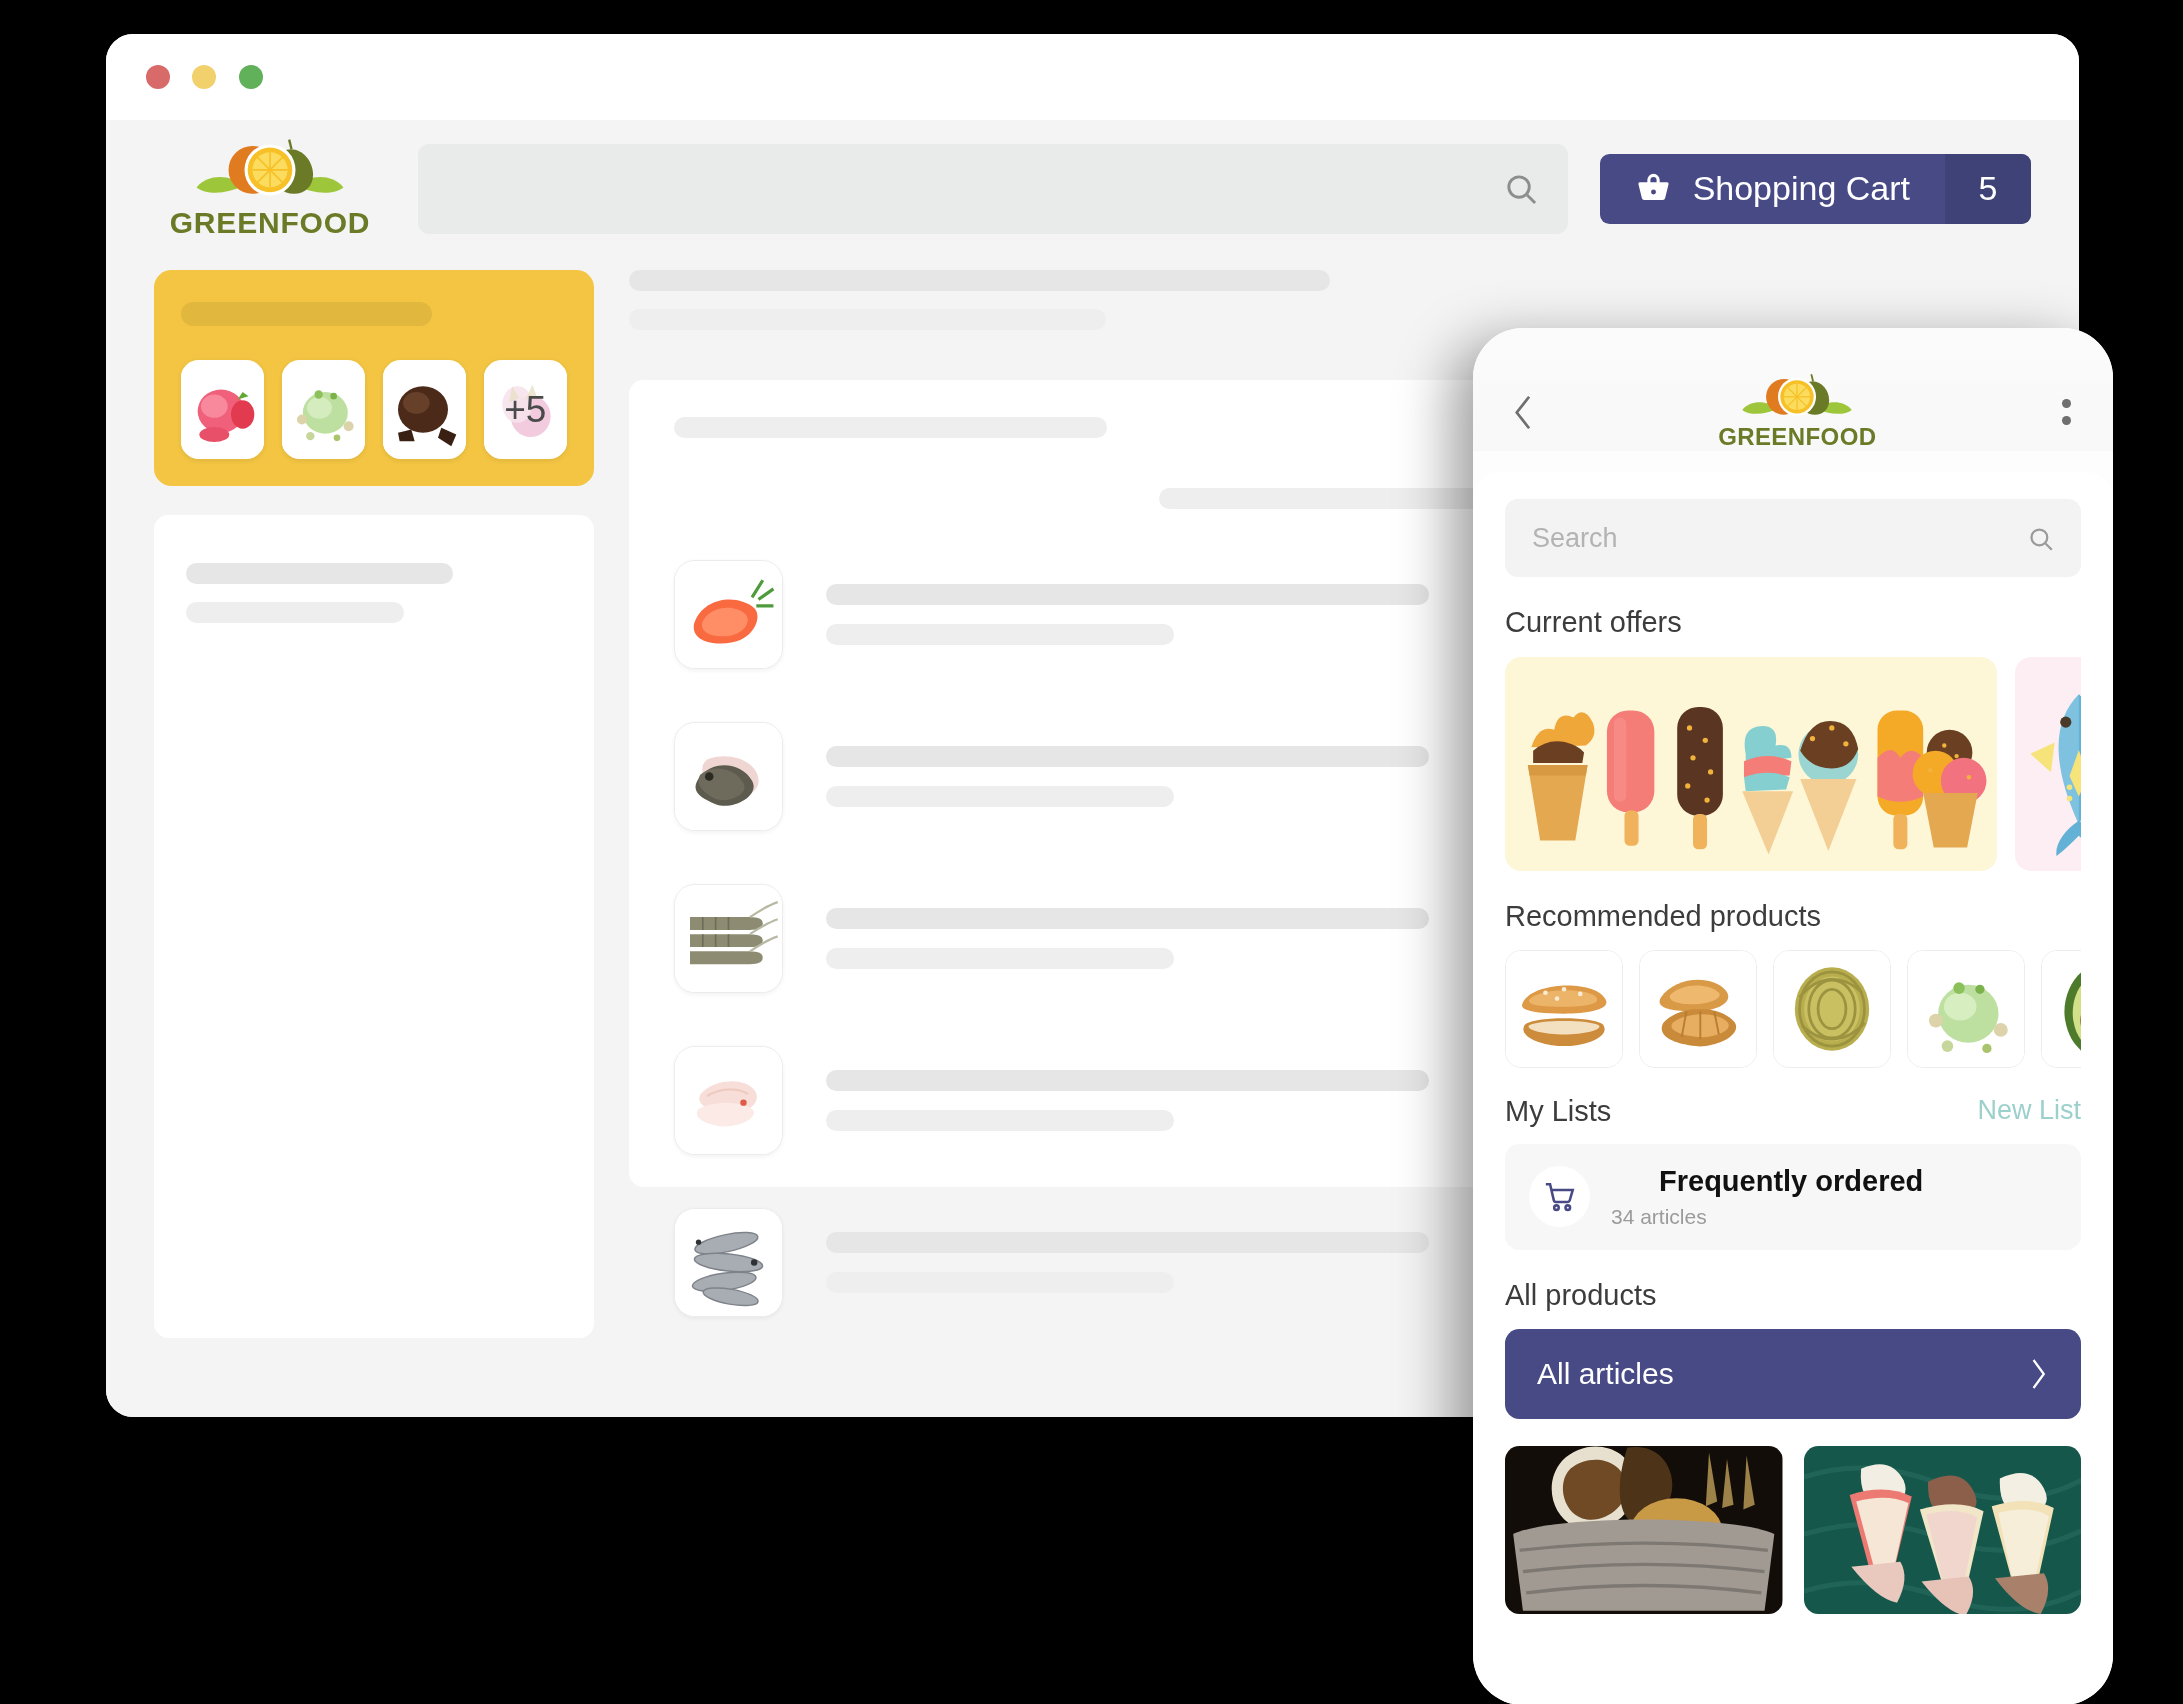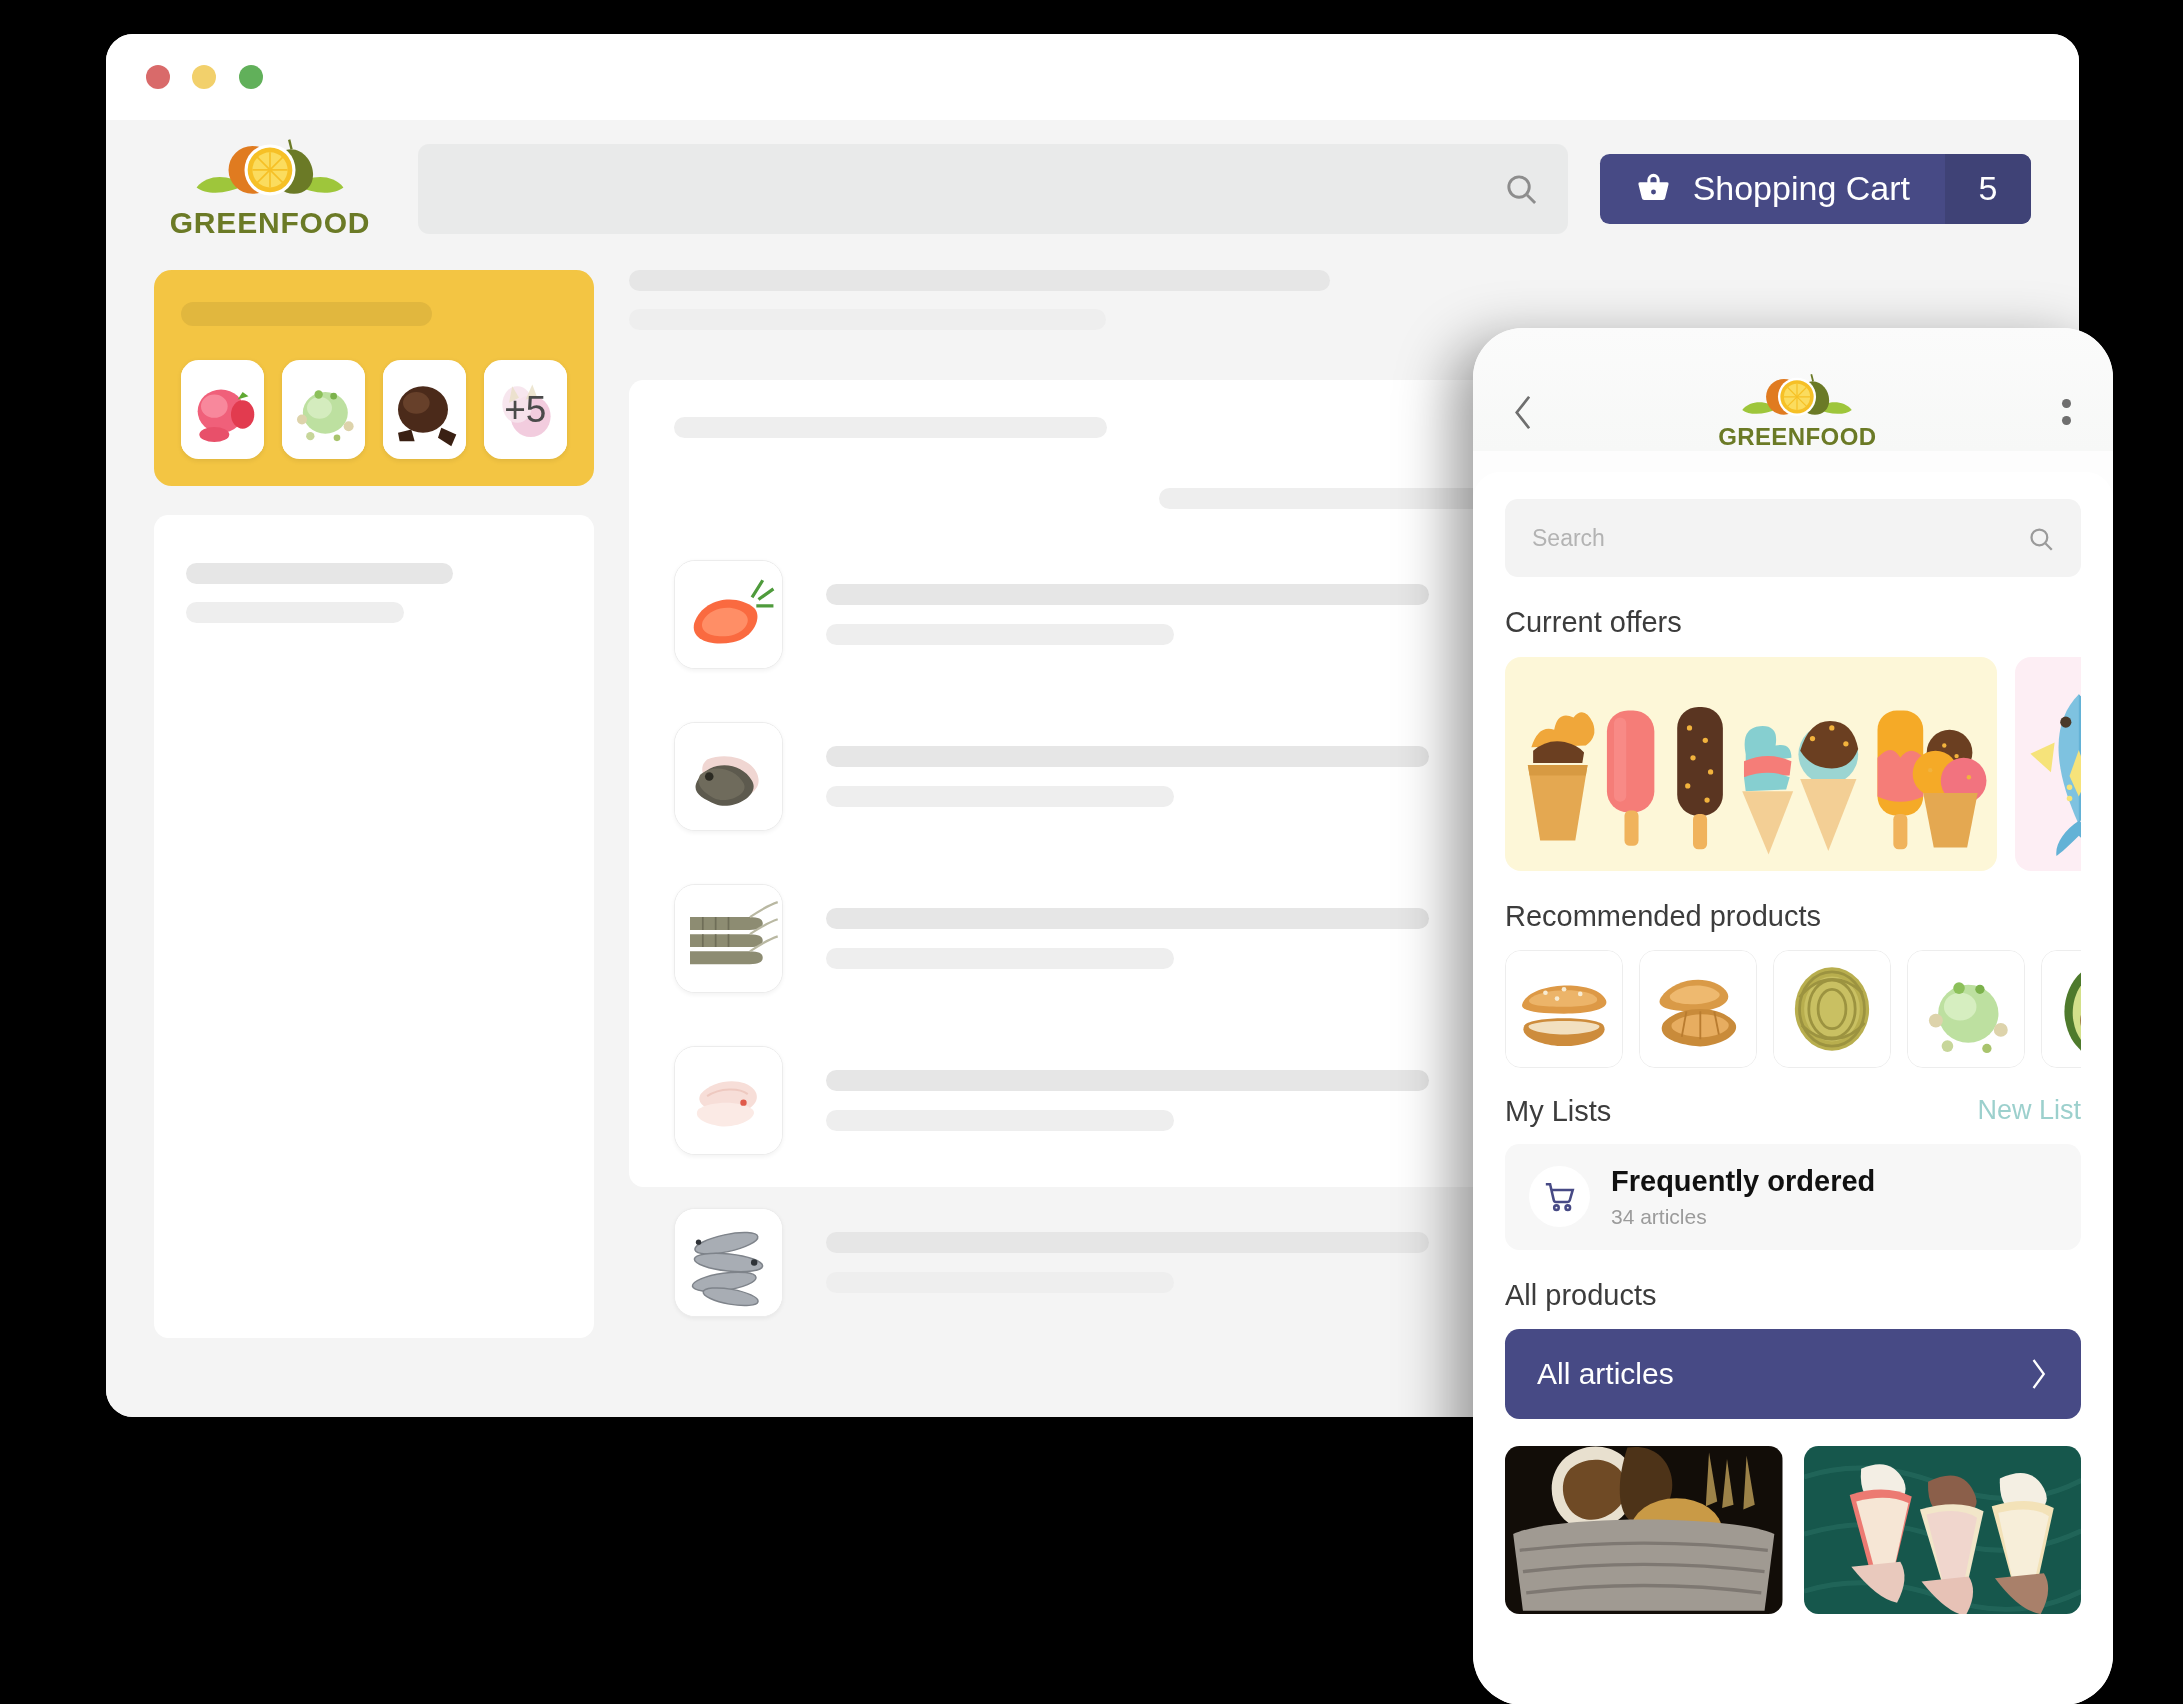--- a/index.html
+++ b/index.html
@@ -150,21 +150,21 @@
 
   .ph-sheet {
     margin-top: 21px; background: #fff;
     border-top-left-radius: 27px; border-top-right-radius: 27px;
     padding: 27px 32px 0; height: calc(100% - 144px);
   }
   .ph-search {
     height: 78px; background: #f3f3f3; border-radius: 12.8px;
     display: flex; align-items: center; padding: 0 27px; justify-content: space-between;
   }
-  .ph-search-ph { font-size: 23px; color: #b3b3b3; }
+  .ph-search-ph { font-size: 27px; color: #b3b3b3; }
   .ph-search-glyph { width: 27px; height: 27px; color: #9a9a9a; }
 
   .sec-title { font-size: 29px; color: #3c3c3c; margin: 29px 0 17.6px; }
   .sec-row { display: flex; align-items: flex-start; justify-content: space-between; margin: 27px 0 16px; }
   .sec-row .sec-title { margin: 0; }
   .new-list { font-size: 27px; color: #9cd0cd; margin-left: 18px; }
 
   .offer-strip { display: flex; gap: 17.6px; overflow: hidden; }
   .offer-card {
     border-radius: 16px; flex: none; height: 214px;
@@ -183,21 +183,21 @@
 
   .list-card {
     display: flex; align-items: center; gap: 21px;
     background: #f7f7f7; border-radius: 14.4px; padding: 21px 24px;
   }
   .list-icon-wrap {
     width: 61px; height: 61px; border-radius: 50%; background: #fff;
     display: flex; align-items: center; justify-content: center; flex: none;
   }
   .list-icon-wrap svg { width: 34px; height: 34px; color: #474a85; }
-  .list-name { font-size: 29px; font-weight: bold; color: #111; }
+  .list-name { font-size: 29px; font-weight: bold; color: #111; margin-left: 48px; }
   .list-sub { font-size: 21px; color: #9b9b9b; margin-top: 6.4px; }
 
   .all-btn {
     margin-top: 16px; background: #474a85; border-radius: 14.4px;
     height: 90px; display: flex; align-items: center; justify-content: space-between;
     padding: 0 32px; color: #fff; gap: 22px;
   }
   .all-btn-label { font-size: 30px; }
   .all-btn svg { width: 22.4px; height: 38px; }
 

